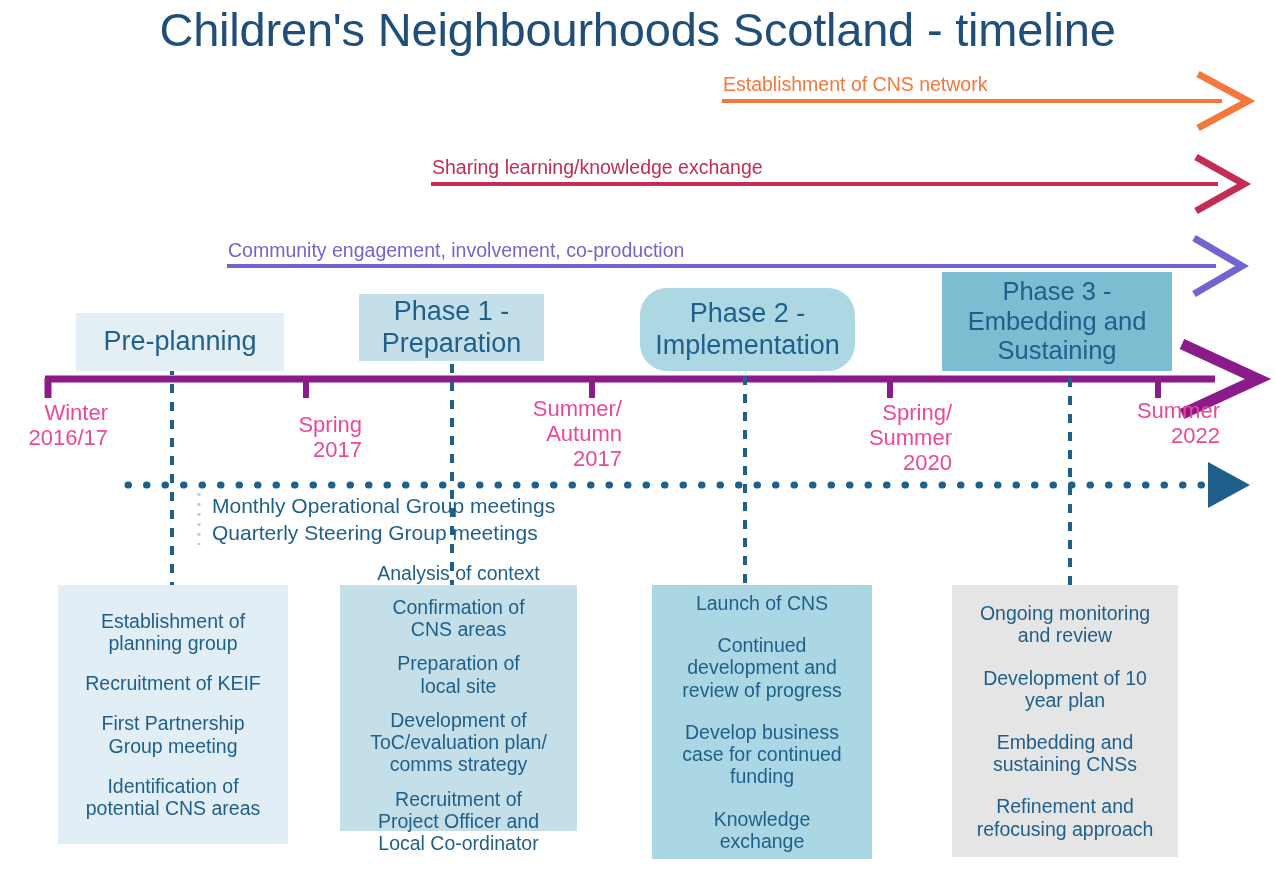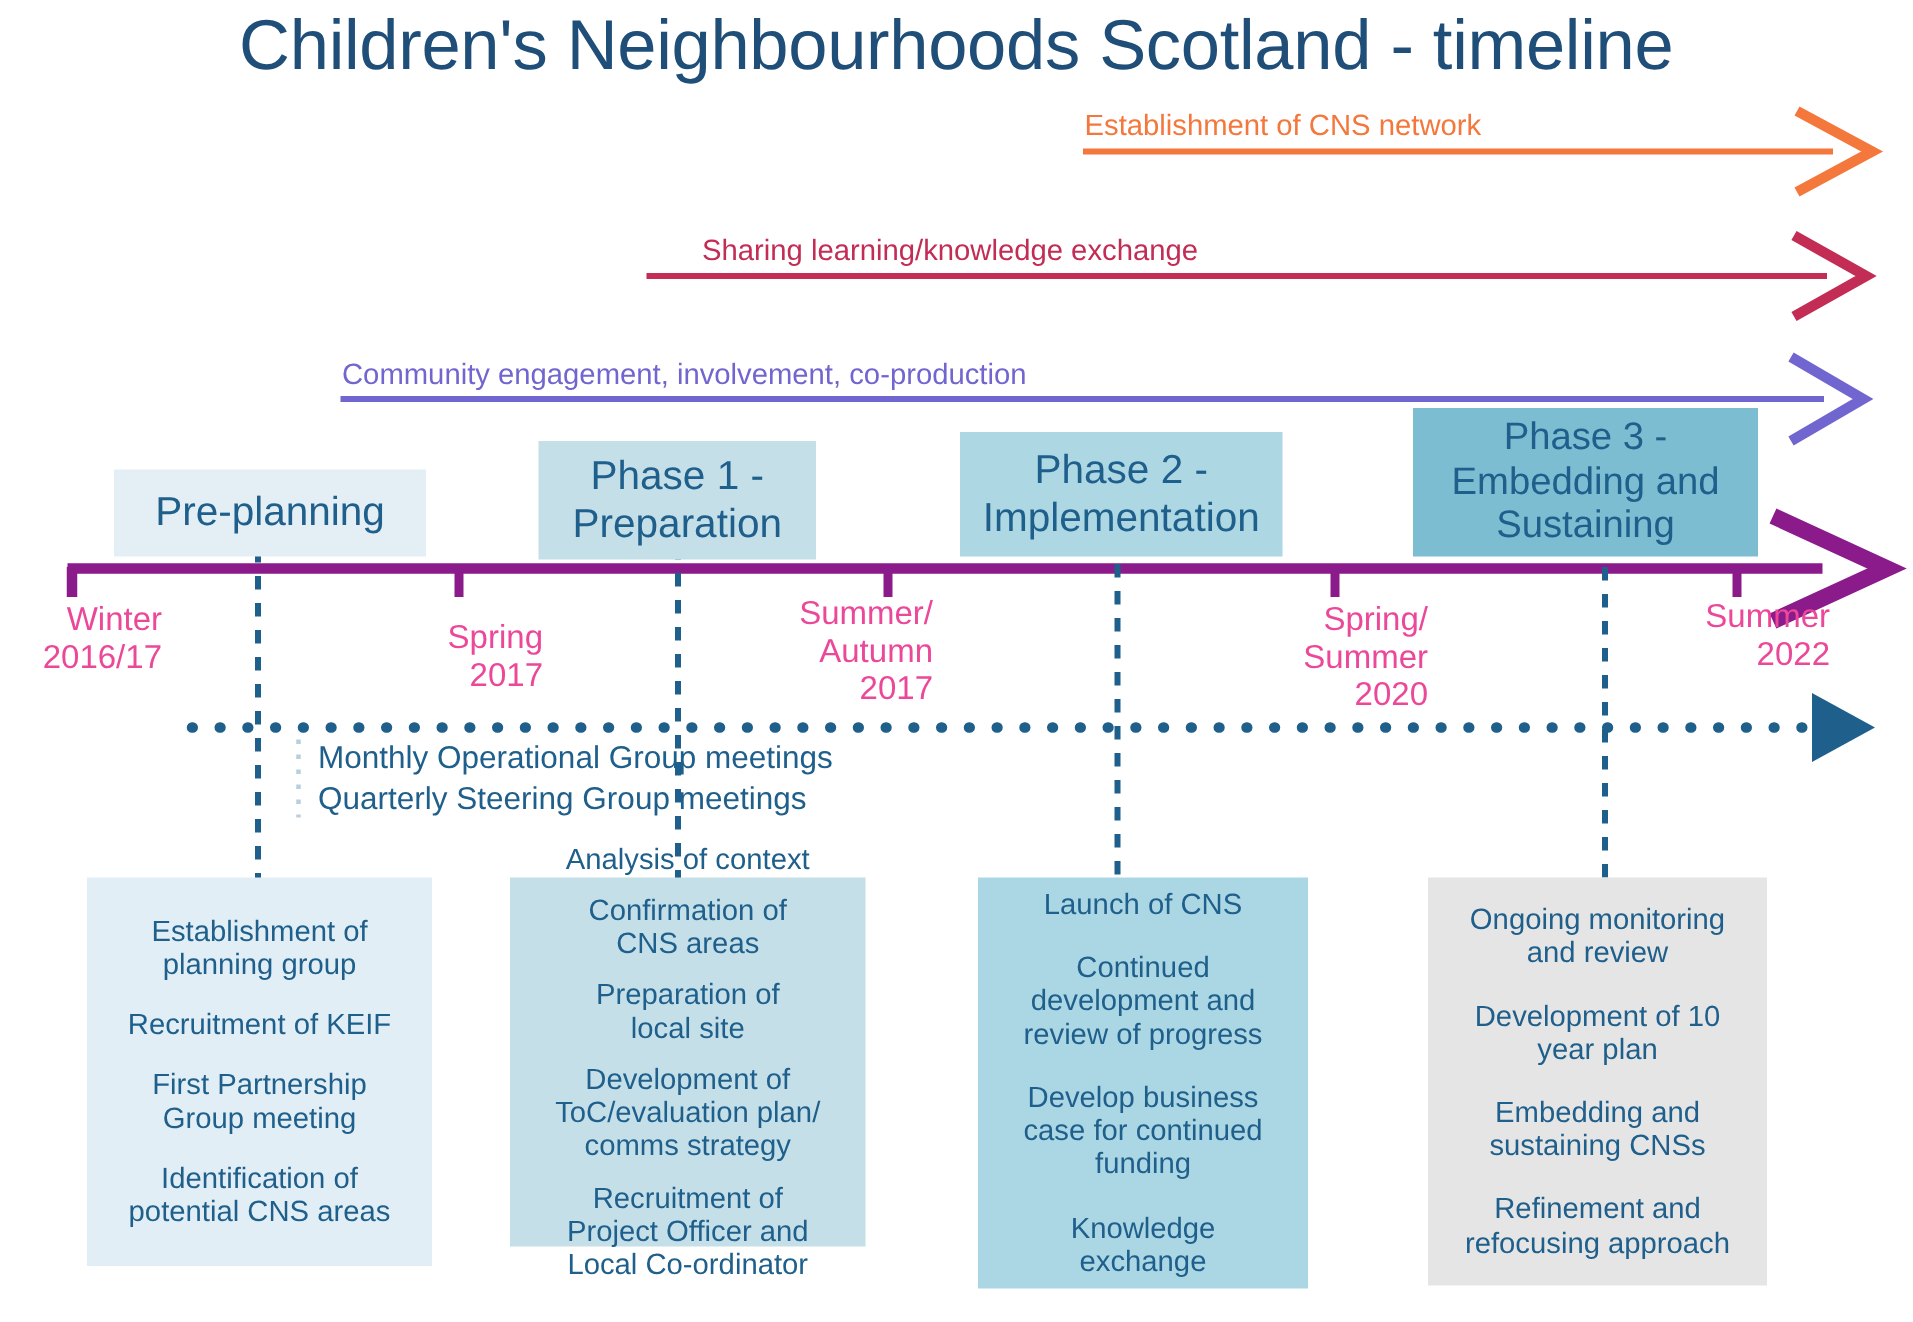--- a/index.html
+++ b/index.html
@@ -35,35 +35,35 @@
     padding-top: 2px;
   }
 
   
   .stream-label {
     font-size: 19.5px;
     white-space: nowrap;
     line-height: 24px;
   }
   #label-cns  { left: 723px; top: 72px; color: #f4773c; }
-  #label-share{ left: 432px; top: 155px; color: #c32c54; margin-left: 36px; }
+  #label-share{ left: 432px; top: 155px; color: #c32c54; }
   #label-comm { left: 228px; top: 238px; color: #7166cf; }
 
   
   .phase-box {
     text-align: center;
     color: #1f5f8b;
     line-height: 1.16;
     display: flex;
     align-items: center;
     justify-content: center;
   }
   #phase-pre  { left: 76px;  top: 313px; width: 208px; height: 58px;  background:#e4eff5; font-size:27px; }
-  #phase-1    { left: 359px; top: 294px; width: 185px; height: 79px;  background:#c4dfe8; font-size:27px; }
-  #phase-2    { left: 640px; top: 288px; width: 215px; height: 83px;  background:#add7e3; font-size:27px; }
+  #phase-1    { left: 359px; top: 294px; width: 185px; height: 67px;  background:#c4dfe8; font-size:27px; }
+  #phase-2    { left: 640px; top: 288px; width: 215px; height: 83px;  background:#add7e3; font-size:27px;border-radius:27px; }
   #phase-3    { left: 942px; top: 272px; width: 230px; height: 99px;  background:#7cbdd2; font-size:25.5px; }
 
   
   .date-label {
     color: #ec4899;
     font-size: 22px;
     text-align: right;
     line-height: 25px;
     white-space: pre-line;
   }

